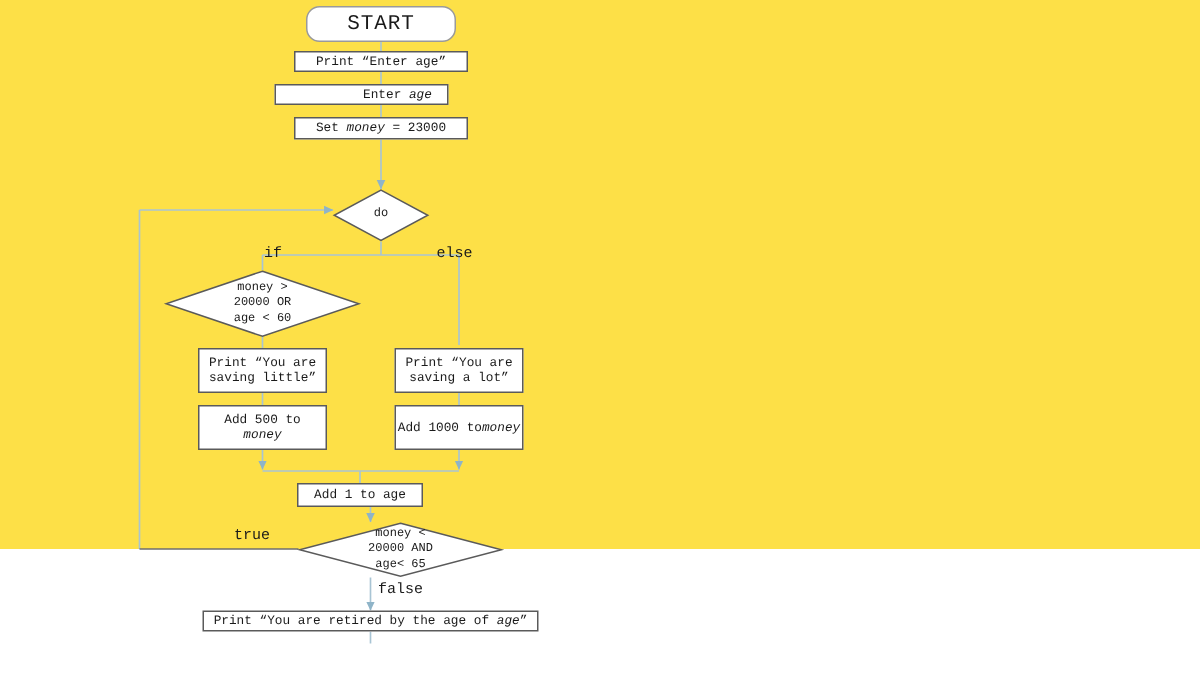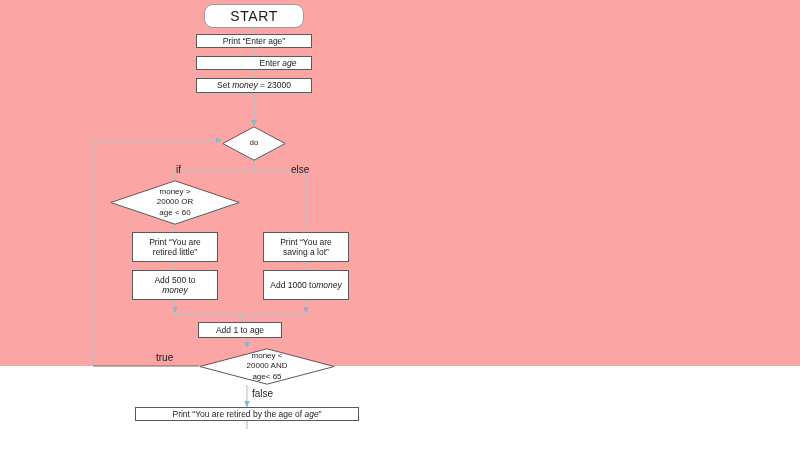--- a/index.html
+++ b/index.html
@@ -10,21 +10,22 @@
   body {
     width: 800px;
     height: 450px;
     font-family: "Liberation Sans", sans-serif;
     overflow: hidden;
   }
   #canvas {
     position: relative;
     width: 800px;
     height: 366px;
-    background: #fca5a5;
+    background: #fde047;
+    font-family: Liberation Mono, monospace;
   }
   svg.wires {
     position: absolute;
     left: 0;
     top: 0;
     width: 800px;
     height: 450px;
     pointer-events: none;
   }
   .node {
@@ -146,21 +147,21 @@
   </svg>
 
   <div class="node terminal" style="left:204px; top:4px; width:100px; height:24px;">
     <span class="inner">START</span>
   </div>
 
   <div class="node proc" style="left:196px; top:34px; width:116px; height:14px;">
     <span class="inner">Print “Enter age”</span>
   </div>
 
-  <div class="node proc" style="left:196px; top:56px; width:116px; height:14px;padding-left:48px;">
+  <div class="node proc" style="left:183px; top:56px; width:116px; height:14px;padding-left:48px;">
     <span class="inner"><span>Enter </span><i class="ital">age</i></span>
   </div>
 
   <div class="node proc" style="left:196px; top:78px; width:116px; height:15px;">
     <span class="inner"><span>Set </span><i class="ital">money</i><span> =  23000</span></span>
   </div>
 
   <div class="diamond-wrap" style="left:222px; top:126px; width:64px; height:35px;">
     <svg width="64" height="35" viewBox="0 0 64 35" xmlns="http://www.w3.org/2000/svg">
       <polygon points="32,0.8 63.2,17.5 32,34.2 0.8,17.5" fill="#ffffff" stroke="#5a5a5a" stroke-width="1"></polygon>
@@ -184,21 +185,21 @@
     </svg>
     <div class="diamond-label">
       <span>money &gt;</span>
       <span>20000  OR</span>
       <span>age &lt; 60</span>
     </div>
   </div>
 
   <div class="node proc" style="left:132px; top:232px; width:86px; height:30px; flex-direction:column;">
     <span>Print “You are</span>
-    <span>retired little”</span>
+    <span>saving little”</span>
   </div>
 
   <div class="node proc" style="left:132px; top:270px; width:86px; height:30px; flex-direction:column;">
     <span>Add 500 to</span>
     <i class="ital">money</i>
   </div>
 
   <div class="node proc" style="left:263px; top:232px; width:86px; height:30px; flex-direction:column;">
     <span>Print “You are</span>
     <span>saving a lot”</span>

